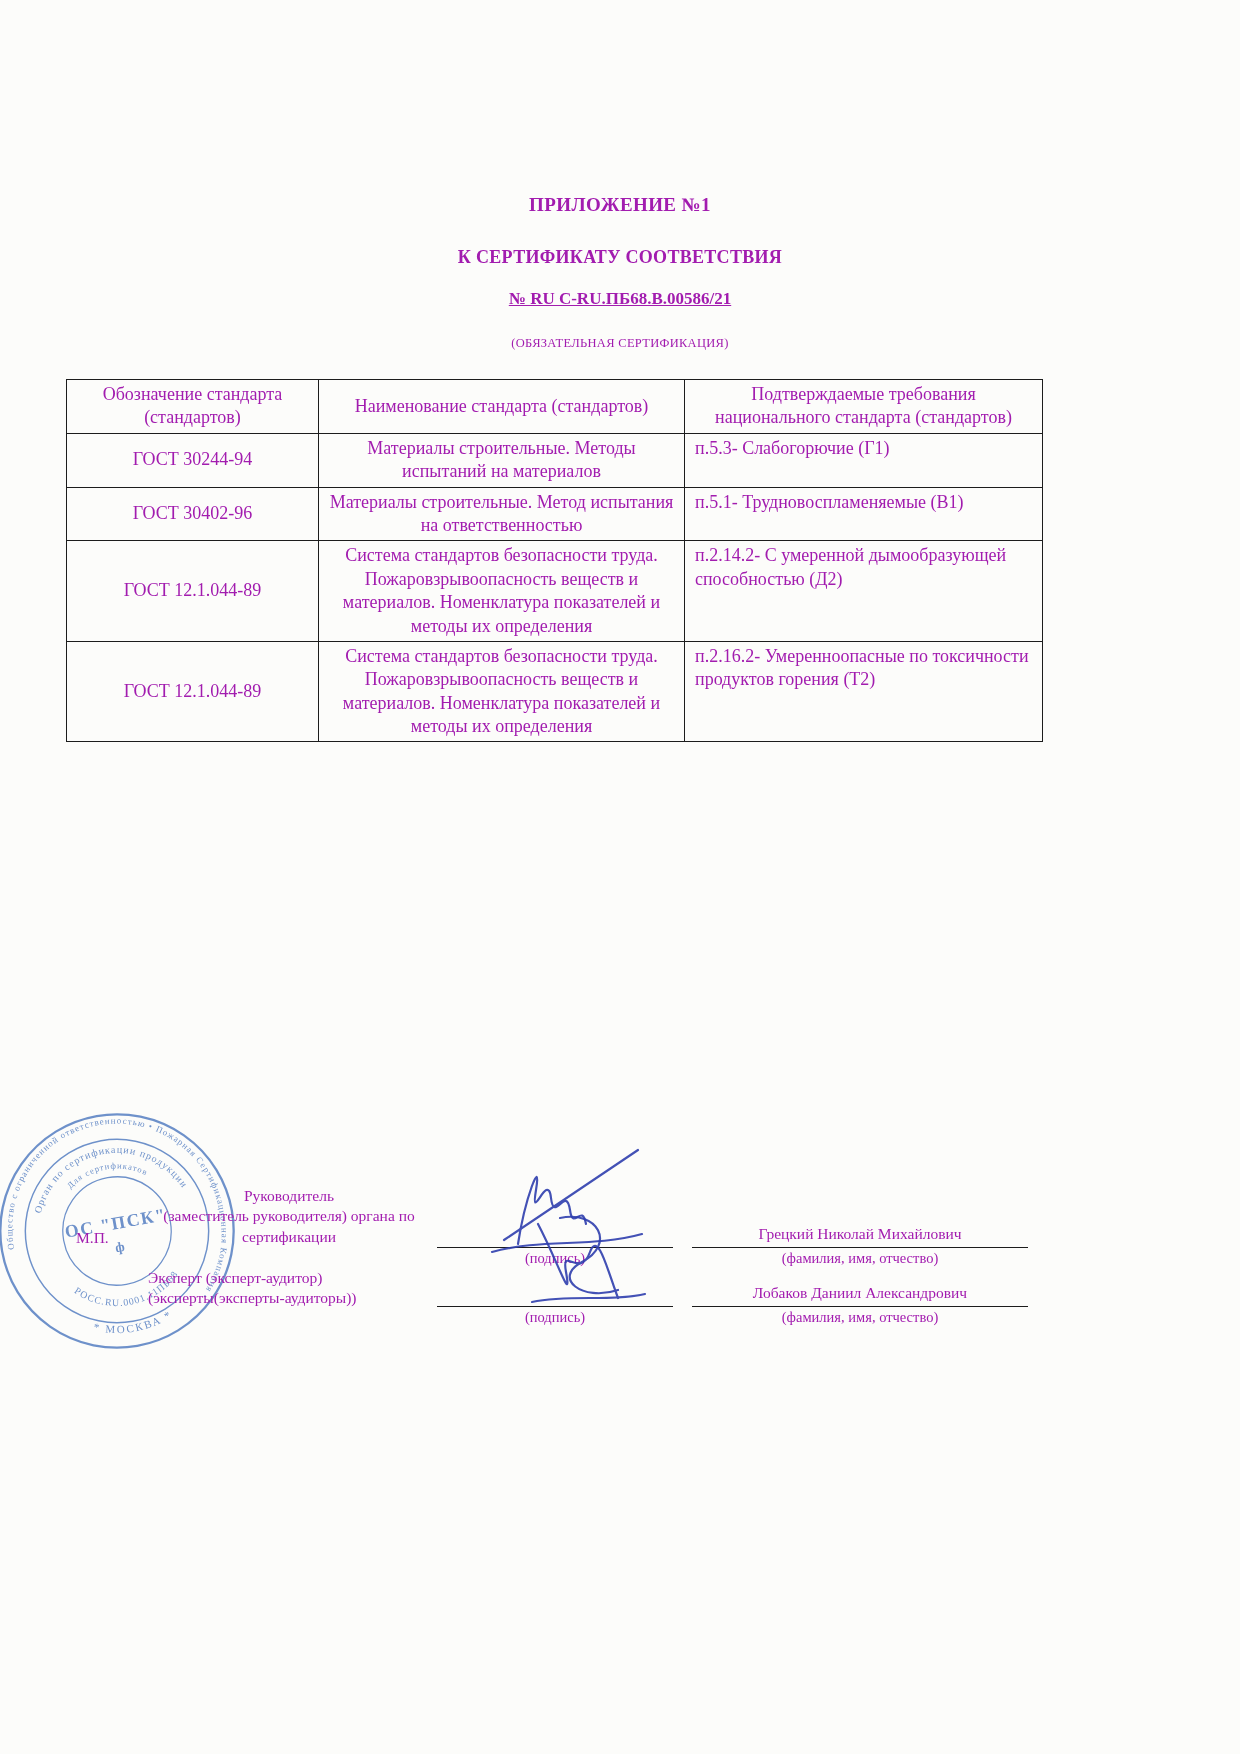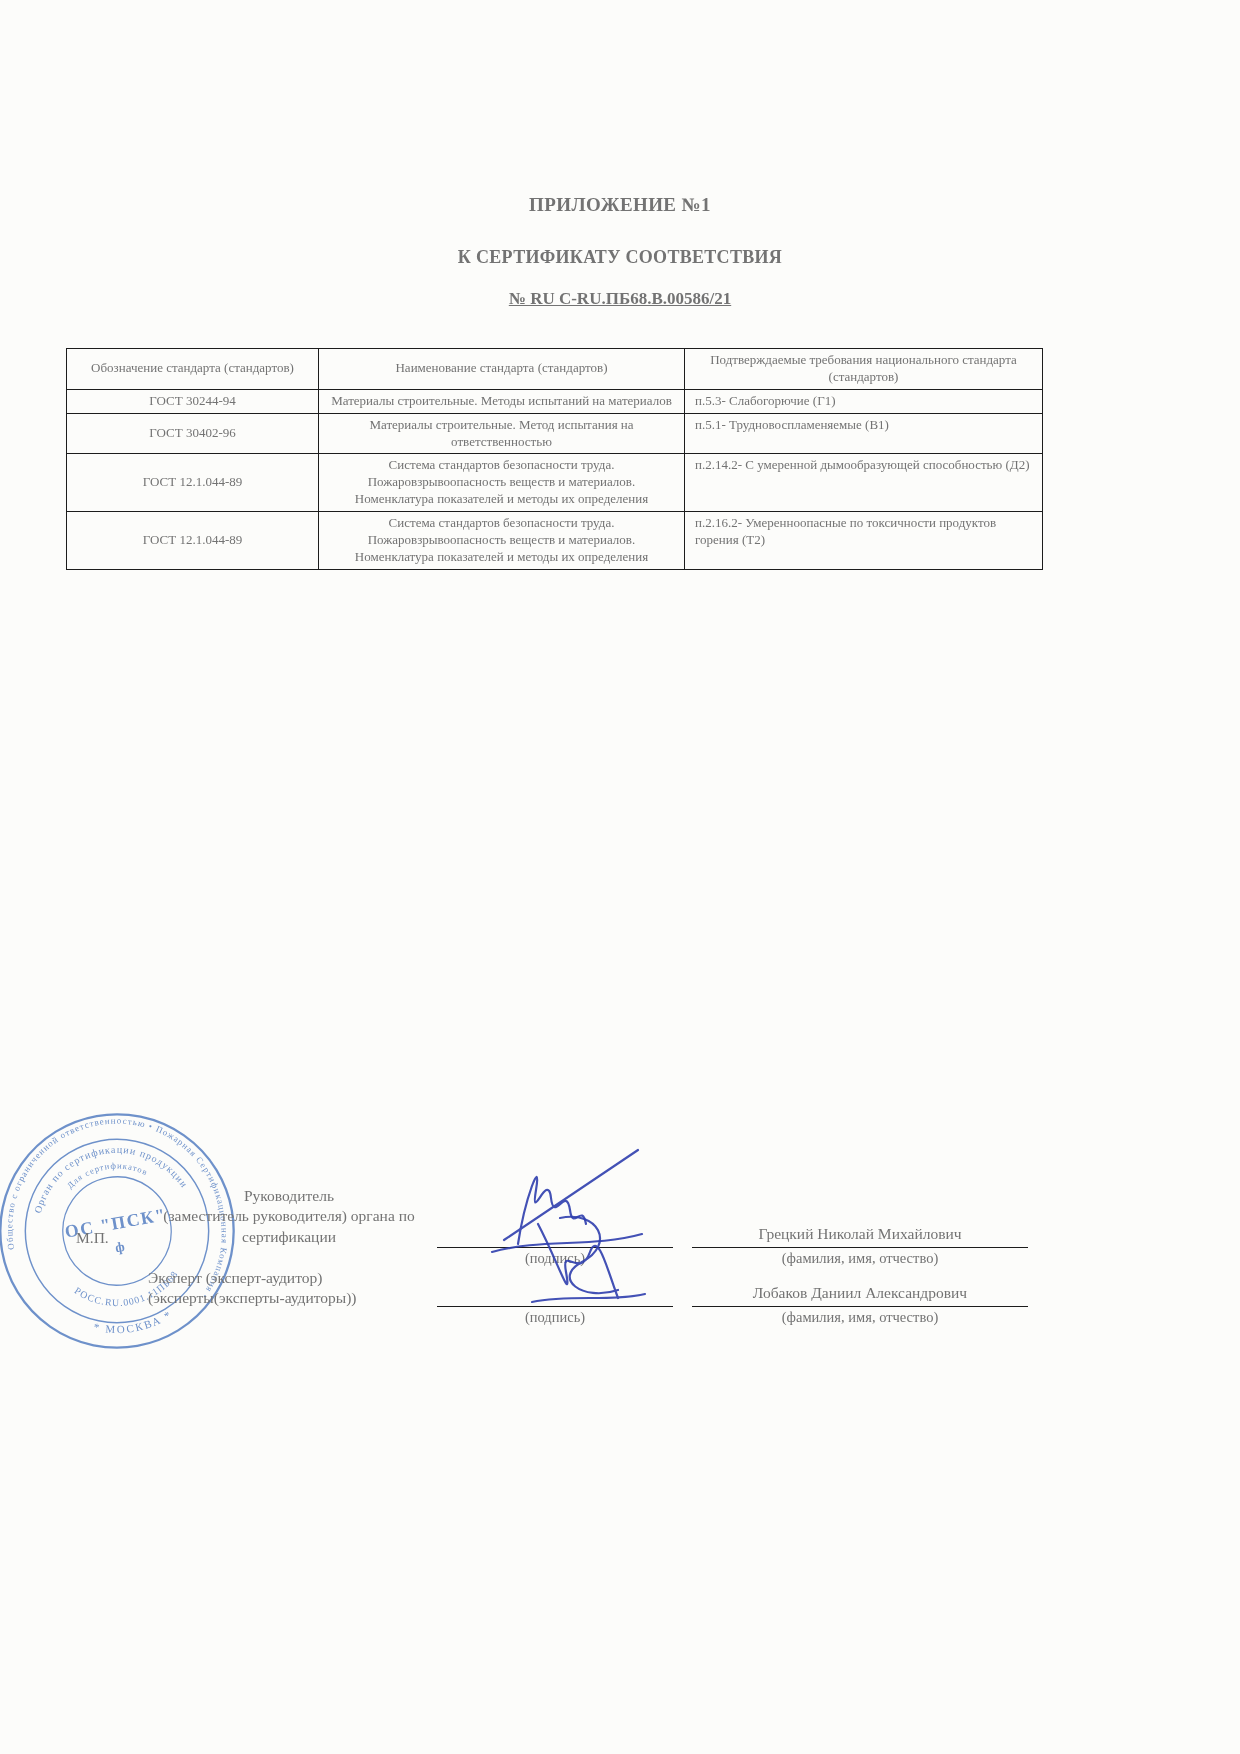--- a/index.html
+++ b/index.html
@@ -1,31 +1,31 @@
 <!DOCTYPE html>
 <html><head>
 <meta charset="utf-8">
 <style>
   html,body { margin:0; padding:0; background:#e8e8e8; }
   .page {
     position:relative; width:1240px; height:1754px; margin:0 auto;
-    background:#fcfcfa; font-family:"Liberation Serif", serif; color:#737373;
+    background:#fcfcfa; font-family:"Liberation Serif", serif; color:#a21caf;
     overflow:hidden;
   }
   .abs { position:absolute; }
   .centerline { position:absolute; left:0; width:100%; text-align:center; }
   .title-main { font-weight:bold; font-size:19px; letter-spacing:.4px; }
   .title-sub  { font-weight:bold; font-size:18px; letter-spacing:.3px; }
   .cert-no    { font-weight:bold; font-size:17px; }
   .cert-no span { text-decoration:underline;margin-top:12px; }
   .small-caps { font-size:12.5px; letter-spacing:.3px; }
 
   table.doc-table {
-    position:absolute; left:66px; top:348px; width:976px;
-    border-collapse:collapse; font-size:13px; line-height:1.3;
+    position:absolute; left:66px; top:379px; width:976px;
+    border-collapse:collapse; font-size:18px; line-height:1.3;
     table-layout:fixed;
     padding-left:17px;
   }
   .doc-table th, .doc-table td {
     border:1.6px solid #1c1c1c; padding:3px 10px; font-weight:normal;
   }
   .doc-table th { text-align:center; vertical-align:middle; }
   .cell-std  { text-align:center; vertical-align:middle; }
   .cell-name { text-align:center; vertical-align:middle; }
   .cell-req  { text-align:left;  vertical-align:top; }
@@ -44,20 +44,21 @@
 </head>
 <body>
 
 <div class="page">
 
   <div class="centerline title-main" style="top:194px;">ПРИЛОЖЕНИЕ №1</div>
   <div class="centerline title-sub" style="top:247px;">К СЕРТИФИКАТУ СООТВЕТСТВИЯ</div>
   <div class="centerline cert-no" style="top:289px;">
     <span>№ RU C-RU.ПБ68.В.00586/21</span>
   </div>
+  <div class="centerline small-caps" style="top:336px;">(ОБЯЗАТЕЛЬНАЯ СЕРТИФИКАЦИЯ)</div>
 
   <table class="doc-table">
     <colgroup>
       <col style="width:252px">
         <col style="width:366px">
         <col style="width:358px">
     </colgroup>
     <tbody>
         <tr>
       <th>Обозначение стандарта (стандартов)</th>

